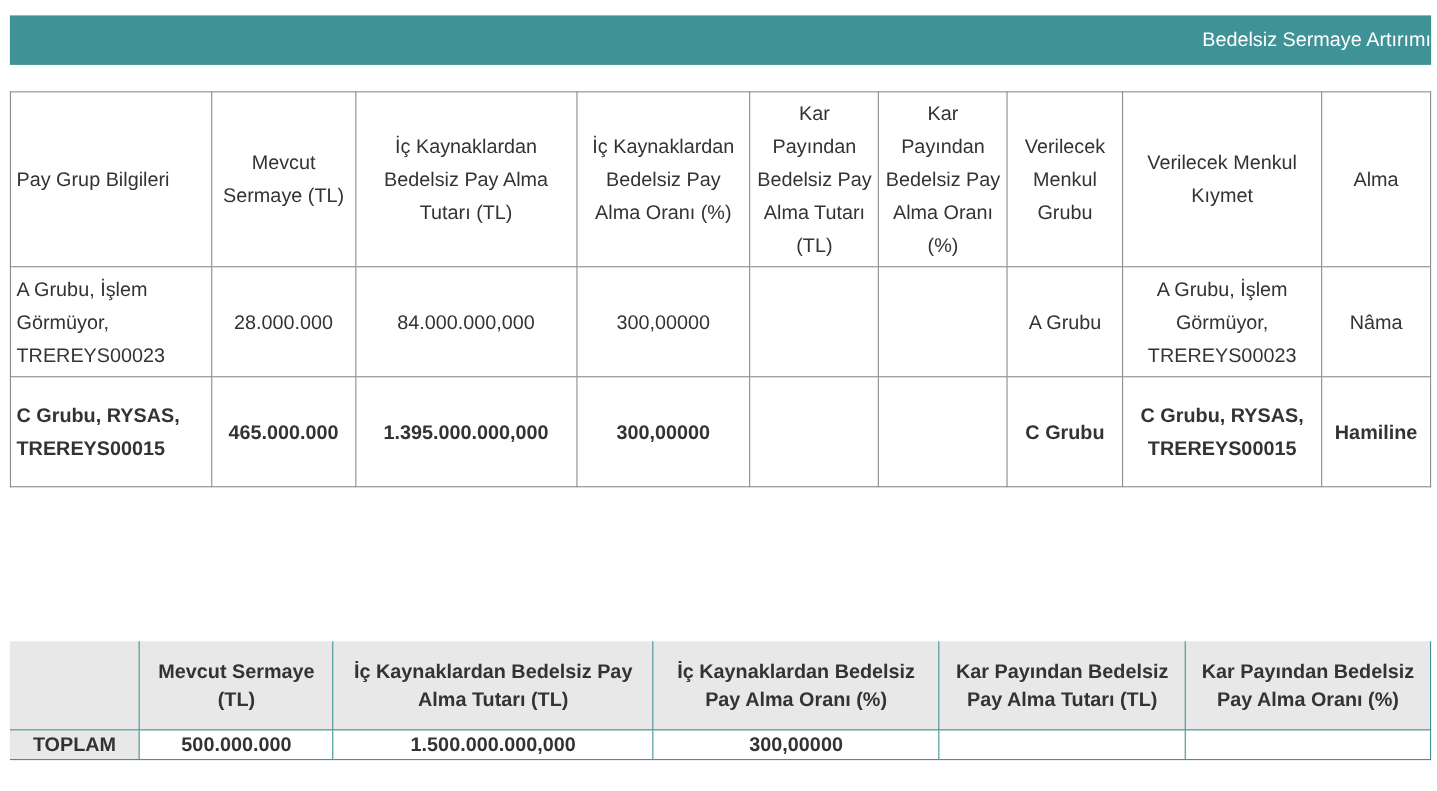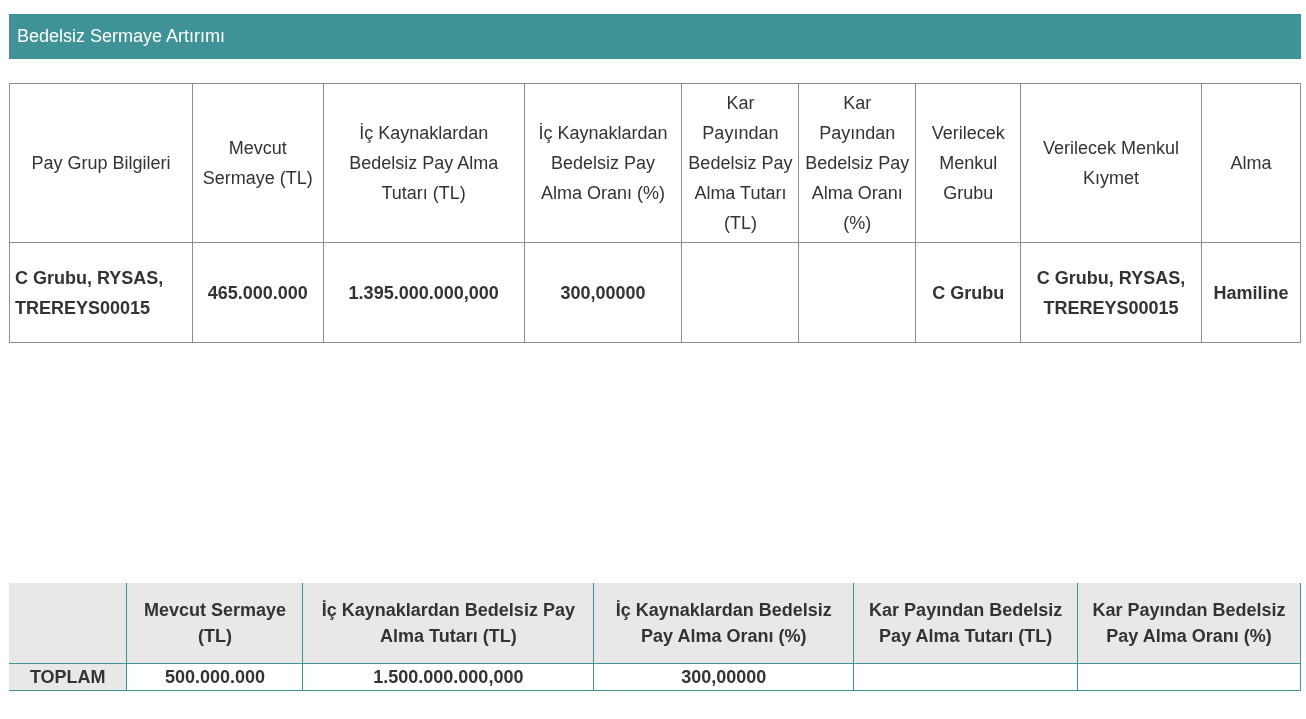--- a/index.html
+++ b/index.html
@@ -3,21 +3,21 @@
   <meta charset="utf-8">
   <style>
     html, body { margin: 0; padding: 0; background: #ffffff; }
     body {
       width: 1306px; height: 719px; overflow: hidden; position: relative;
       font-family: "Liberation Sans", sans-serif; color: #333333;
     }
     .title-bar {
       position: absolute; left: 9px; top: 14px; width: 1292px; height: 45px;
       background: #3f9295; color: #ffffff;
-      font-size: 18px; line-height: 45px; box-sizing: border-box; padding-left: 8px;
+      font-size: 18px; line-height: 45px; box-sizing: border-box; padding-left: 8px; text-align: right;
     }
     table { border-collapse: collapse; position: absolute; }
     .main-table { left: 9px; top: 83px; width: 1292px; }
     .main-table td, .main-table th {
       border: 1px solid #8c8c8c; font-size: 18px; line-height: 30px;
       font-weight: normal; color: #333333; padding: 0 5px; text-align: center;
       vertical-align: middle;
     }
     .main-table thead th { height: 158px; }
     .main-table tbody td { height: 99px; }
@@ -47,32 +47,43 @@
       <col style="width:201px">
     <col style="width:158px">
       <col style="width:117px">
       <col style="width:117px">
     <col style="width:105px">
       <col style="width:181px">
       <col style="width:99px">
   </colgroup>
   <thead>
     <tr>
-      <th style="text-align:center">Pay Grup Bilgileri</th>
+      <th style="text-align:left">Pay Grup Bilgileri</th>
       <th>Mevcut Sermaye (TL)</th>
       <th>İç Kaynaklardan Bedelsiz Pay Alma Tutarı (TL)</th>
       <th>İç Kaynaklardan Bedelsiz Pay Alma Oranı (%)</th>
       <th>Kar Payından Bedelsiz Pay Alma Tutarı (TL)</th>
       <th>Kar Payından Bedelsiz Pay Alma Oranı (%)</th>
       <th>Verilecek Menkul Grubu</th>
       <th>Verilecek Menkul Kıymet</th>
       <th>Alma</th>
     </tr>
   </thead>
   <tbody>
+    <tr>
+      <td class="left">A Grubu, İşlem Görmüyor, TREREYS00023</td>
+      <td>28.000.000</td>
+      <td>84.000.000,000</td>
+      <td>300,00000</td>
+      <td></td>
+      <td></td>
+      <td>A Grubu</td>
+      <td>A Grubu, İşlem Görmüyor, TREREYS00023</td>
+      <td>Nâma</td>
+    </tr>
     <tr class="bold">
       <td class="left">C Grubu, RYSAS, TREREYS00015</td>
       <td>465.000.000</td>
       <td>1.395.000.000,000</td>
       <td>300,00000</td>
       <td></td>
       <td></td>
       <td>C Grubu</td>
       <td>C Grubu, RYSAS, TREREYS00015</td>
       <td>Hamiline</td>

